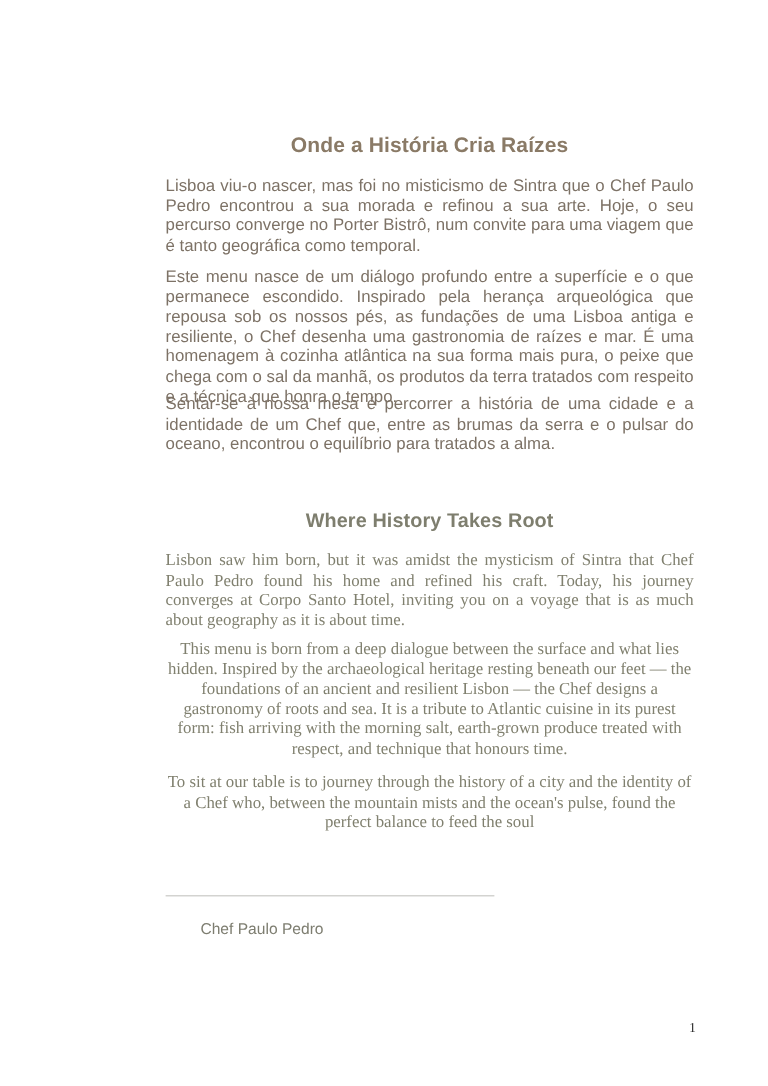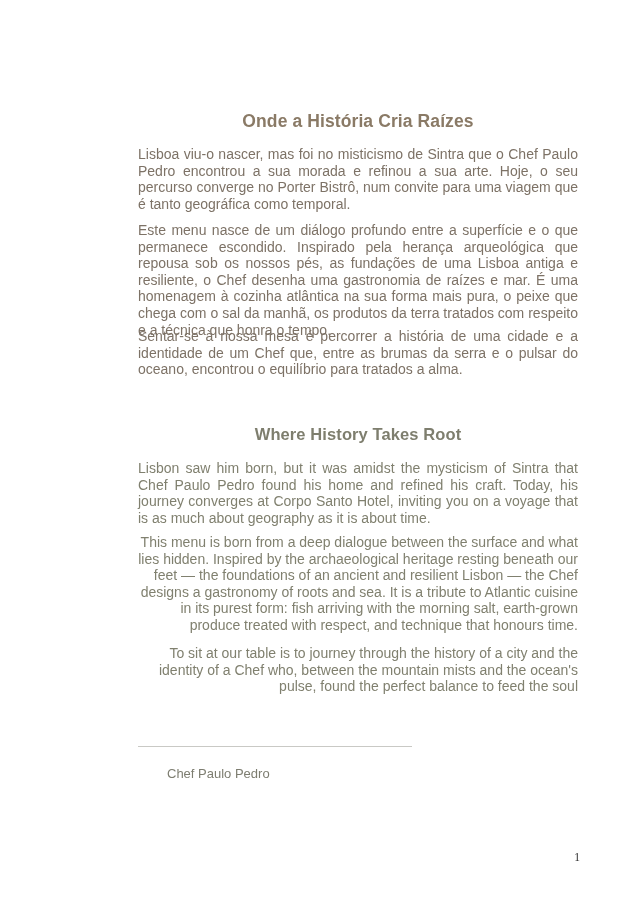--- a/index.html
+++ b/index.html
@@ -71,28 +71,29 @@
     left: 0;
     width: 440px;
   }
 
   .para.justify {
     text-align: justify;
     text-justify: inter-word;
   }
 
   .para.left {
-    text-align: right;
+    text-align: center;
+    font-family: Liberation Serif, serif;
   }
 
   .pt-p1 { top: 146px; }
   .pt-p2 { top: 222px; }
   .pt-p3 { top: 328px; }
 
-  .en-p1 { top: 460px; color: #80806f; }
+  .en-p1 { top: 460px; color: #80806f; font-family: Liberation Serif, serif; }
   .en-p2 { top: 534px; color: #80806f; }
   .en-p3 { top: 645px; color: #80806f; }
 
   .divider {
     position: absolute;
     left: 138px;
     top: 746px;
     width: 274px;
     height: 1px;
     background: #c9c9c5;

